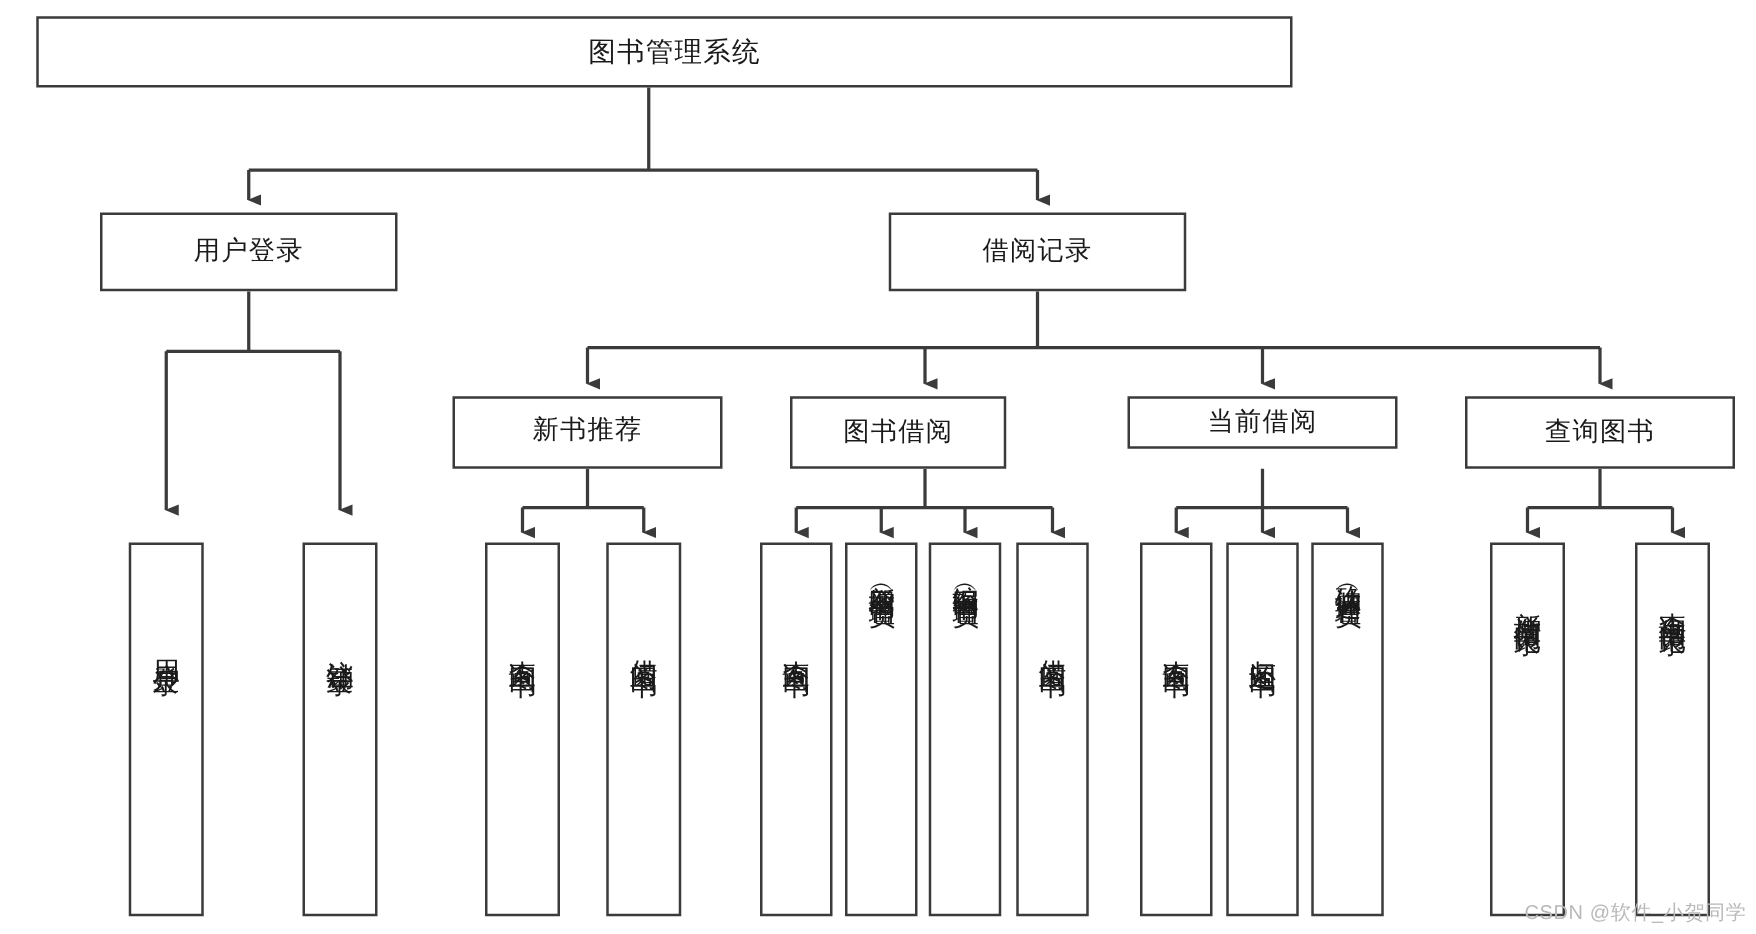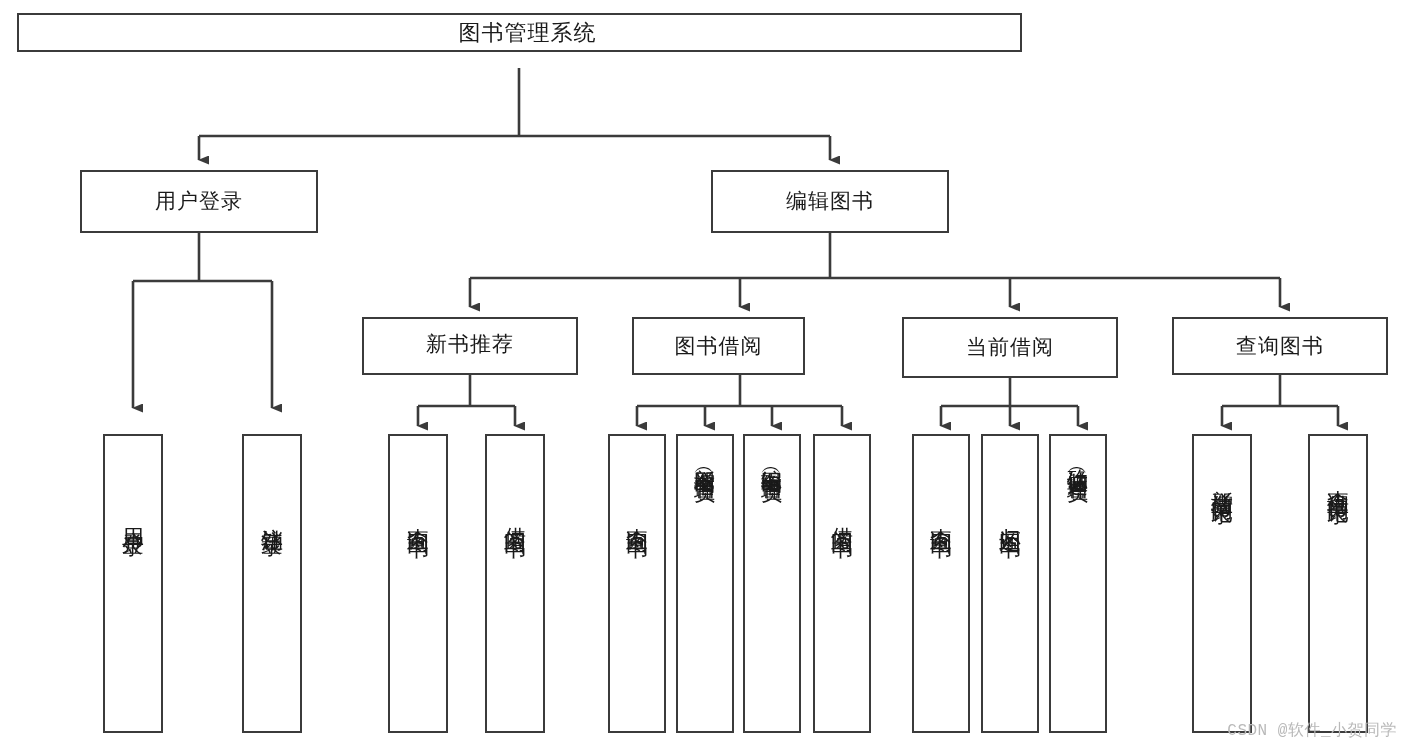--- a/index.html
+++ b/index.html
@@ -73,21 +73,21 @@
     padding-top: 20px;
   }
   .watermark {
     position: absolute;
     right: 8px;
     bottom: 6px;
     font-size: 16px;
     color: #b9b9b9;
     letter-spacing: 0.5px;
     white-space: nowrap;
-    font-family: Liberation Mono, monospace;
+    font-family: Liberation Sans, sans-serif;
   }
 </style>
 </head>
 <body>
 
 <div id="canvas">
 
   <svg class="connectors" viewBox="0 0 1405 747">
     <defs>
       <marker id="arrow" markerWidth="10" markerHeight="12" refX="4.5" refY="10" orient="auto" markerUnits="userSpaceOnUse">
@@ -131,38 +131,38 @@
       <path d="M1010,406 L1010,426" marker-end="url(#arrow)"></path>
       <path d="M1078,406 L1078,426" marker-end="url(#arrow)"></path>
 
       <path d="M1280,375 L1280,406"></path>
       <path d="M1222,406 L1338,406"></path>
       <path d="M1222,406 L1222,426" marker-end="url(#arrow)"></path>
       <path d="M1338,406 L1338,426" marker-end="url(#arrow)"></path>
     </g>
   </svg>
 
-  <div class="node root horizontal" style="left:17px; top:13px; width:1005px; height:39px;padding-left:16px;">
+  <div class="node root horizontal" style="left:29px; top:13px; width:1005px; height:57px;padding-left:16px;">
     <span class="label">图书管理系统</span>
   </div>
 
   <div class="node horizontal" style="left:80px; top:170px; width:238px; height:63px;">
     <span class="label">用户登录</span>
   </div>
   <div class="node horizontal" style="left:711px; top:170px; width:238px; height:63px;">
-    <span class="label">编辑图书</span>
+    <span class="label">借阅记录</span>
   </div>
 
   <div class="node horizontal" style="left:362px; top:317px; width:216px; height:58px;font-family:Liberation Mono, monospace;">
     <span class="label">新书推荐</span>
   </div>
   <div class="node horizontal" style="left:632px; top:317px; width:173px; height:58px;">
     <span class="label">图书借阅</span>
   </div>
-  <div class="node horizontal" style="left:902px; top:317px; width:216px; height:61px;">
+  <div class="node horizontal" style="left:902px; top:317px; width:216px; height:42px;">
     <span class="label">当前借阅</span>
   </div>
   <div class="node horizontal" style="left:1172px; top:317px; width:216px; height:58px;">
     <span class="label">查询图书</span>
   </div>
 
   <div class="node vertical mid" style="left:103px; top:434px; width:60px; height:299px;">
     <span class="label">用户登录</span>
   </div>
   <div class="node vertical mid" style="left:242px; top:434px; width:60px; height:299px;">

